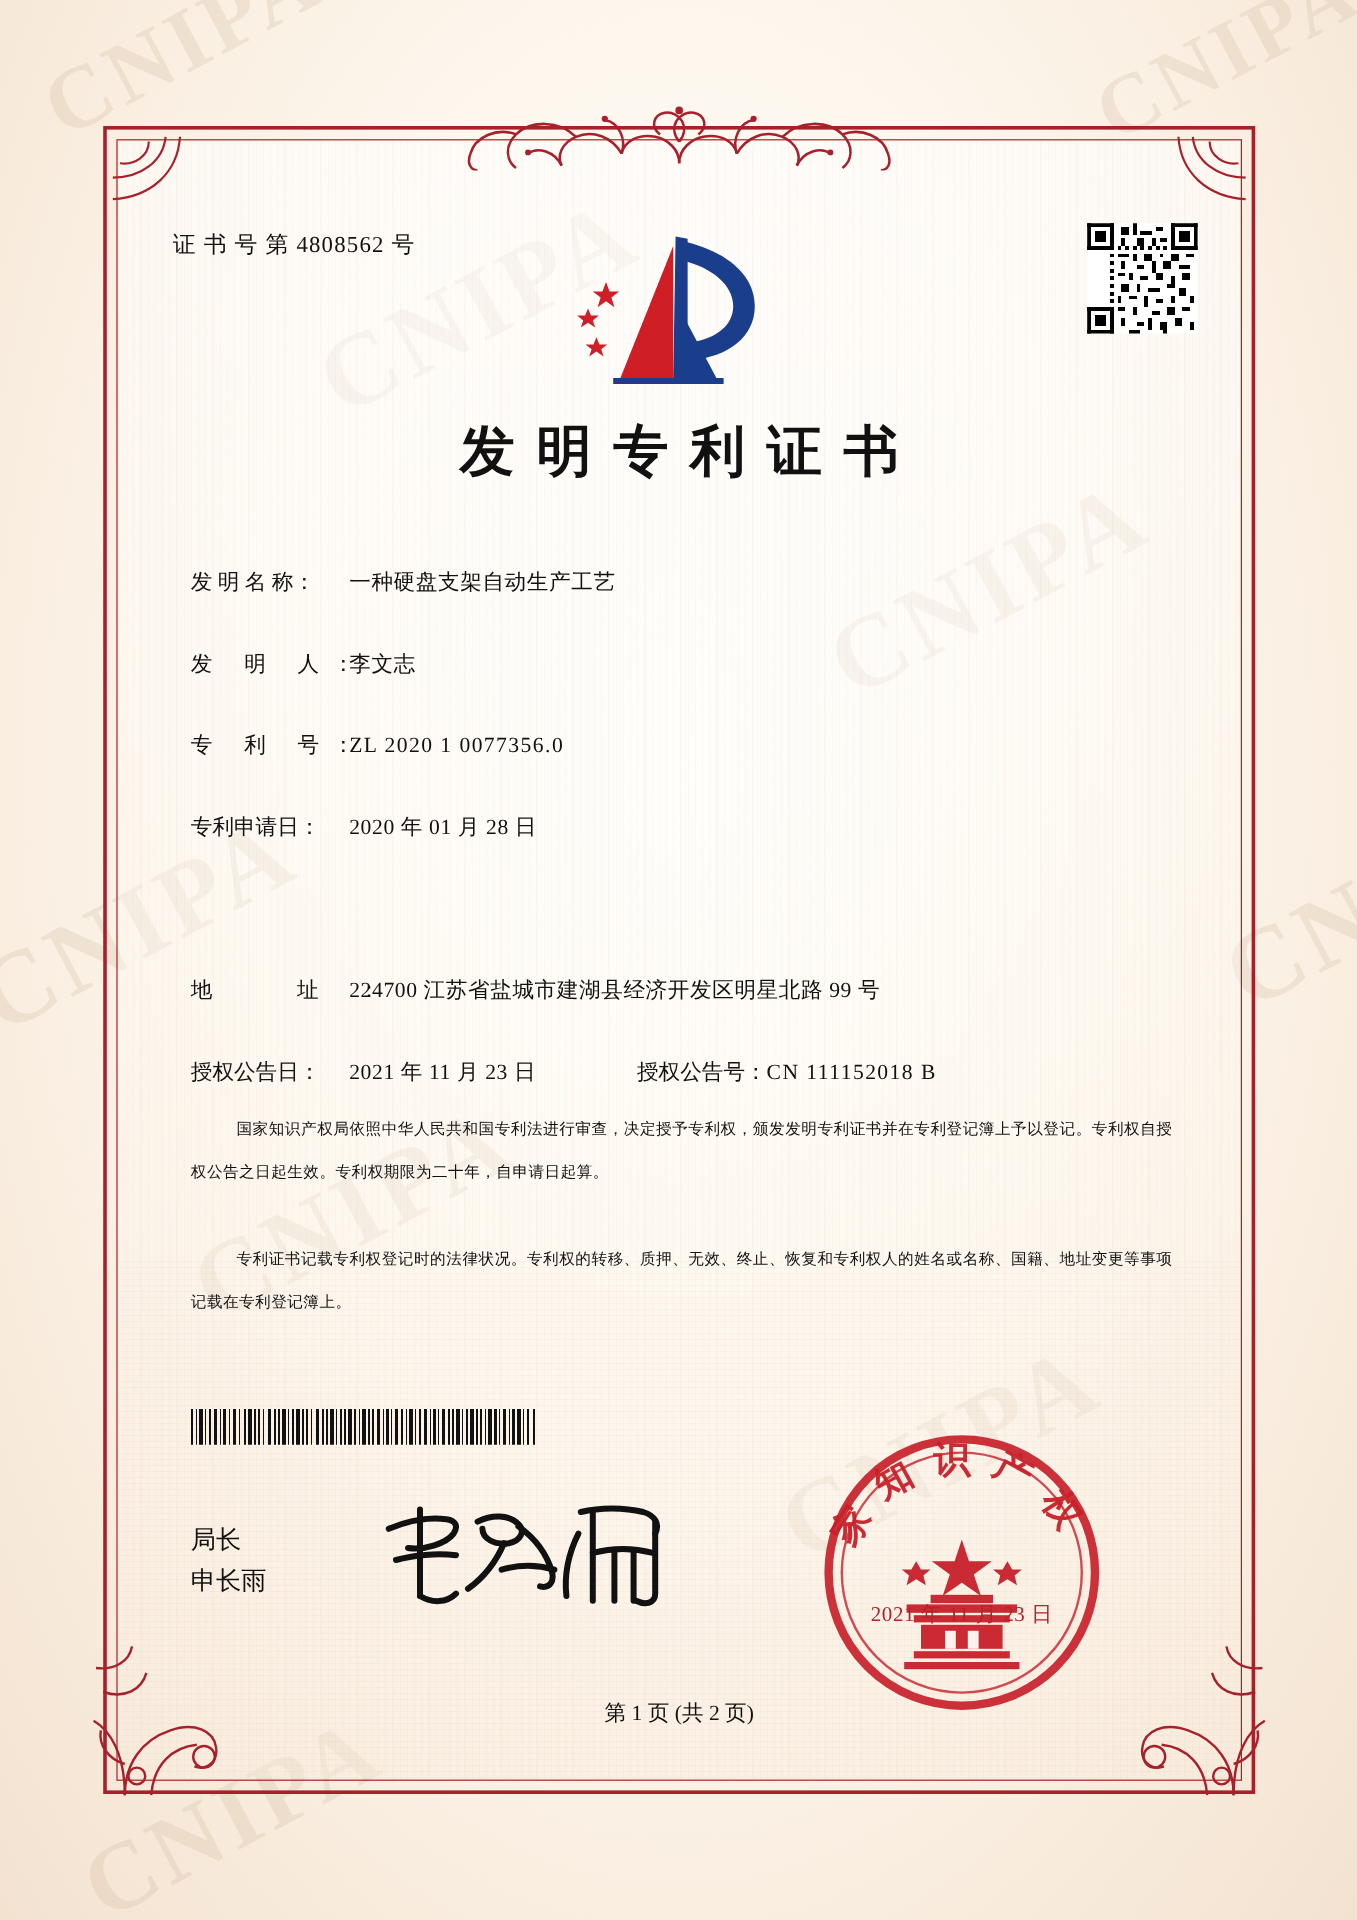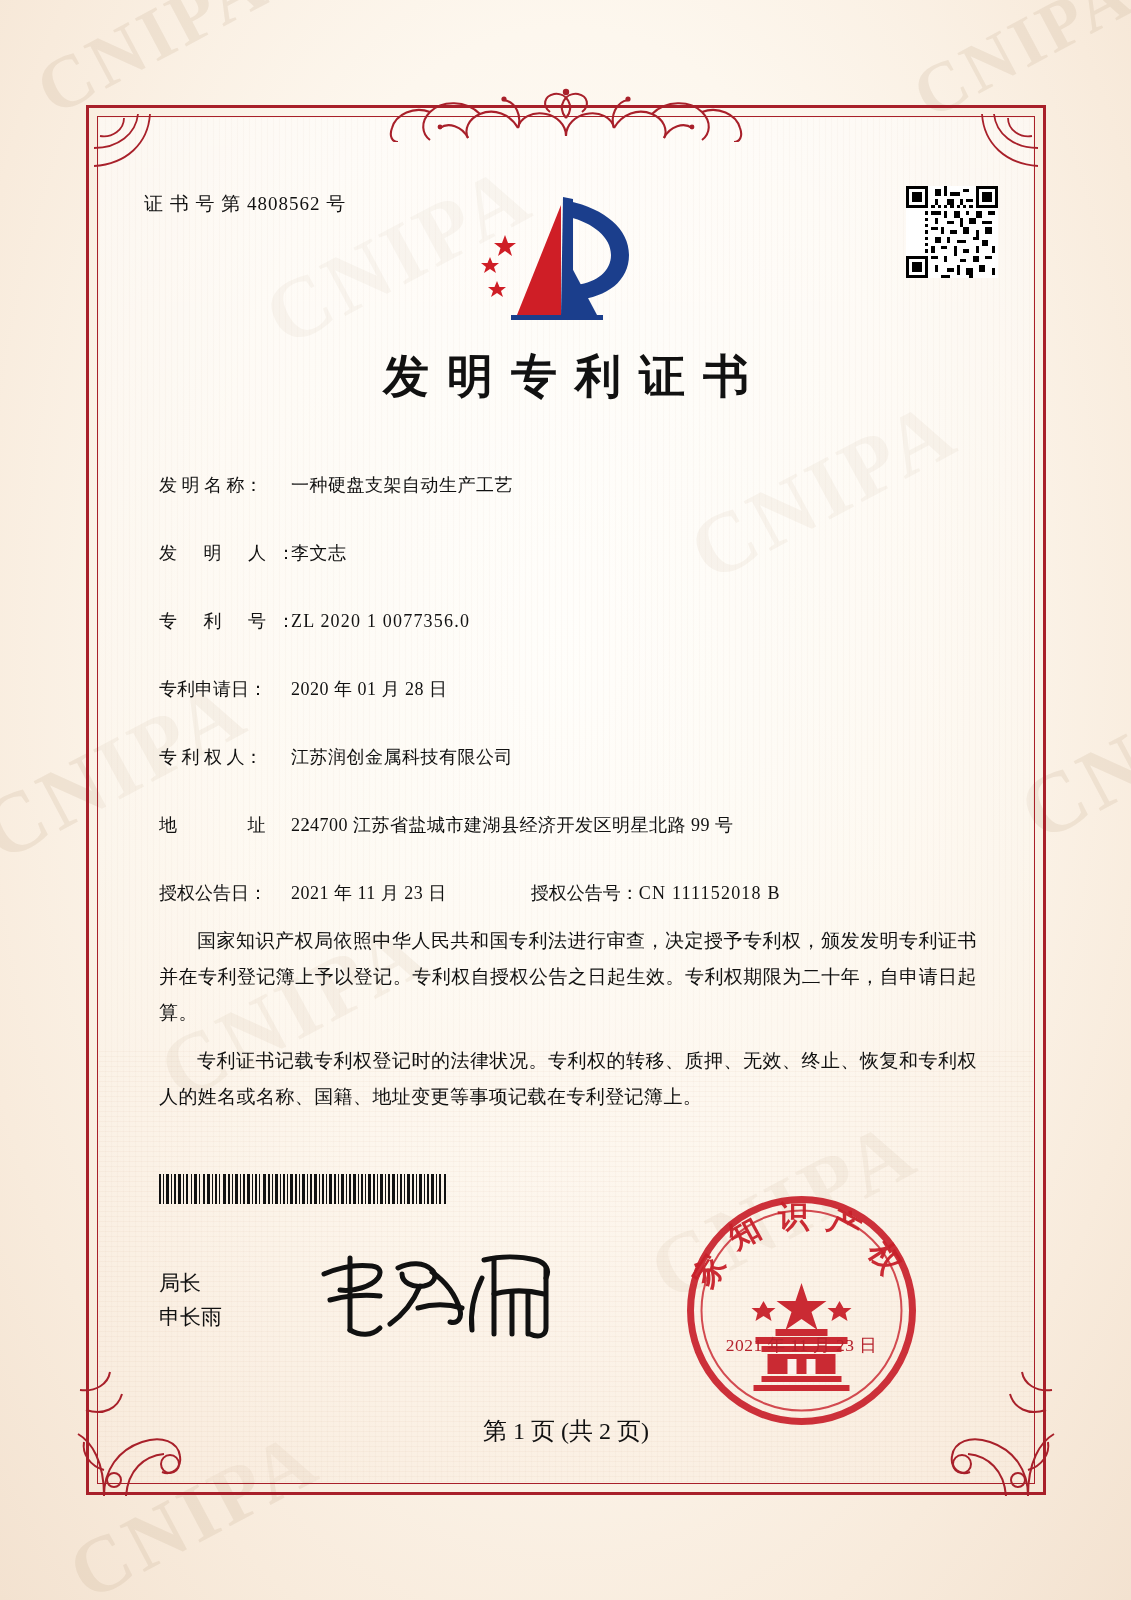--- a/index.html
+++ b/index.html
@@ -144,28 +144,28 @@
   #f-appd  { top: 559px; }
   #f-owner { top: 627px; }
   #f-addr  { top: 695px; }
   #f-grant { top: 763px; }
   #f-grant .second { margin-left: 84px; }
 
   .para {
     position: absolute;
     left: 60px;
     width: 818px;
-    font-size: 19px;
+    font-size: 13px;
     line-height: 36px;
     text-align: justify;
     color: #111;
     letter-spacing: 0.4px;
   }
   #p1 { top: 805px; }
-  #p2 { top: 913px; margin-top: 12px; }
+  #p2 { top: 913px; }
   .para .indent { display: inline-block; width: 38px; }
 
   
   #barcode {
     position: absolute;
     left: 60px; top: 1056px;
     width: 290px; height: 30px;
   }
 
   
@@ -196,21 +196,21 @@
     font-size: 17.5px;
     color: #b5222c;
     letter-spacing: 0.5px;
   }
 
   #page-num {
     position: absolute;
     left: 0; top: 1297px;
     width: 934px;
     text-align: center;
-    font-size: 24px;
+    font-size: 18px;
     color: #111;
   }
 
   #footer-note {
     position: absolute;
     left: 0; top: 1520px;
     width: 1131px;
     text-align: center;
     font-size: 19px;
     font-weight: bold;
@@ -422,23 +422,20 @@
       <span class="lbl">发 明 名 称：</span><span class="val">一种硬盘支架自动生产工艺</span>
     </div>
     <div class="field" id="f-inv">
       <span class="lbl sp2">发 明 人：</span><span class="val">李文志</span>
     </div>
     <div class="field" id="f-pno">
       <span class="lbl sp2">专 利 号：</span><span class="val mono">ZL 2020 1 0077356.0</span>
     </div>
     <div class="field" id="f-appd">
       <span class="lbl">专利申请日：</span><span class="val">2020 年 01 月 28 日</span>
-    </div>
-    <div class="field" id="f-owner">
-      <span class="lbl">专 利 权 人：</span><span class="val">江苏润创金属科技有限公司</span>
     </div>
     <div class="field" id="f-addr">
       <span class="lbl sp4">地 址：</span><span class="val">224700 江苏省盐城市建湖县经济开发区明星北路 99 号</span>
     </div>
     <div class="field" id="f-grant">
       <span class="lbl">授权公告日：</span><span class="val">2021 年 11 月 23 日</span><span class="second">授权公告号：</span><span class="val mono">CN 111152018 B</span>
     </div>
 
     <div class="para" id="p1"><span class="indent"></span><span>国家知识产权局依照中华人民共和国专利法进行审查，决定授予专利权，颁发发明专利证书并在专利登记簿上予以登记。专利权自授权公告之日起生效。专利权期限为二十年，自申请日起算。</span></div>
     <div class="para" id="p2"><span class="indent"></span><span>专利证书记载专利权登记时的法律状况。专利权的转移、质押、无效、终止、恢复和专利权人的姓名或名称、国籍、地址变更等事项记载在专利登记簿上。</span></div>

